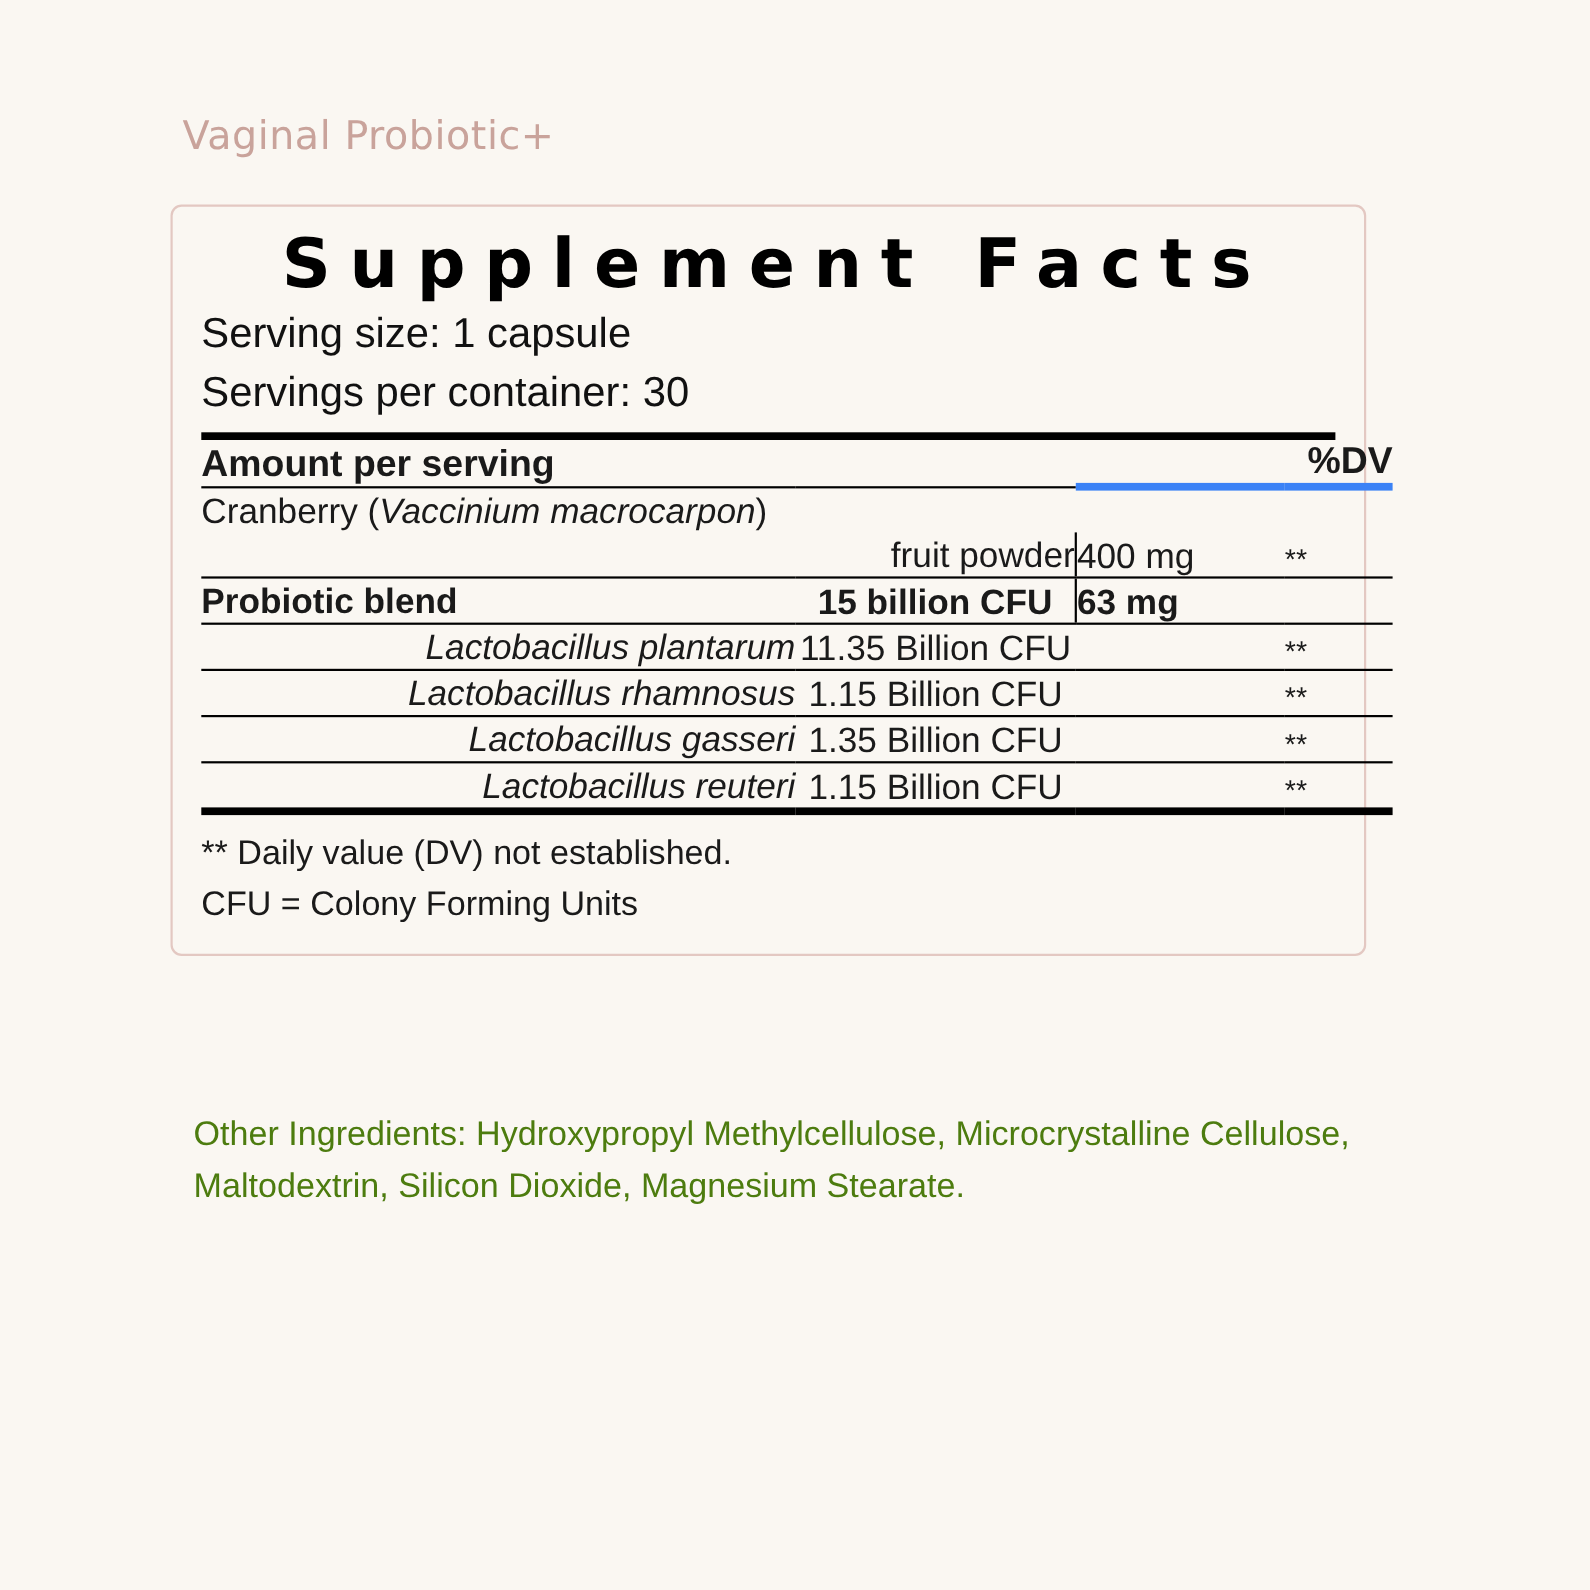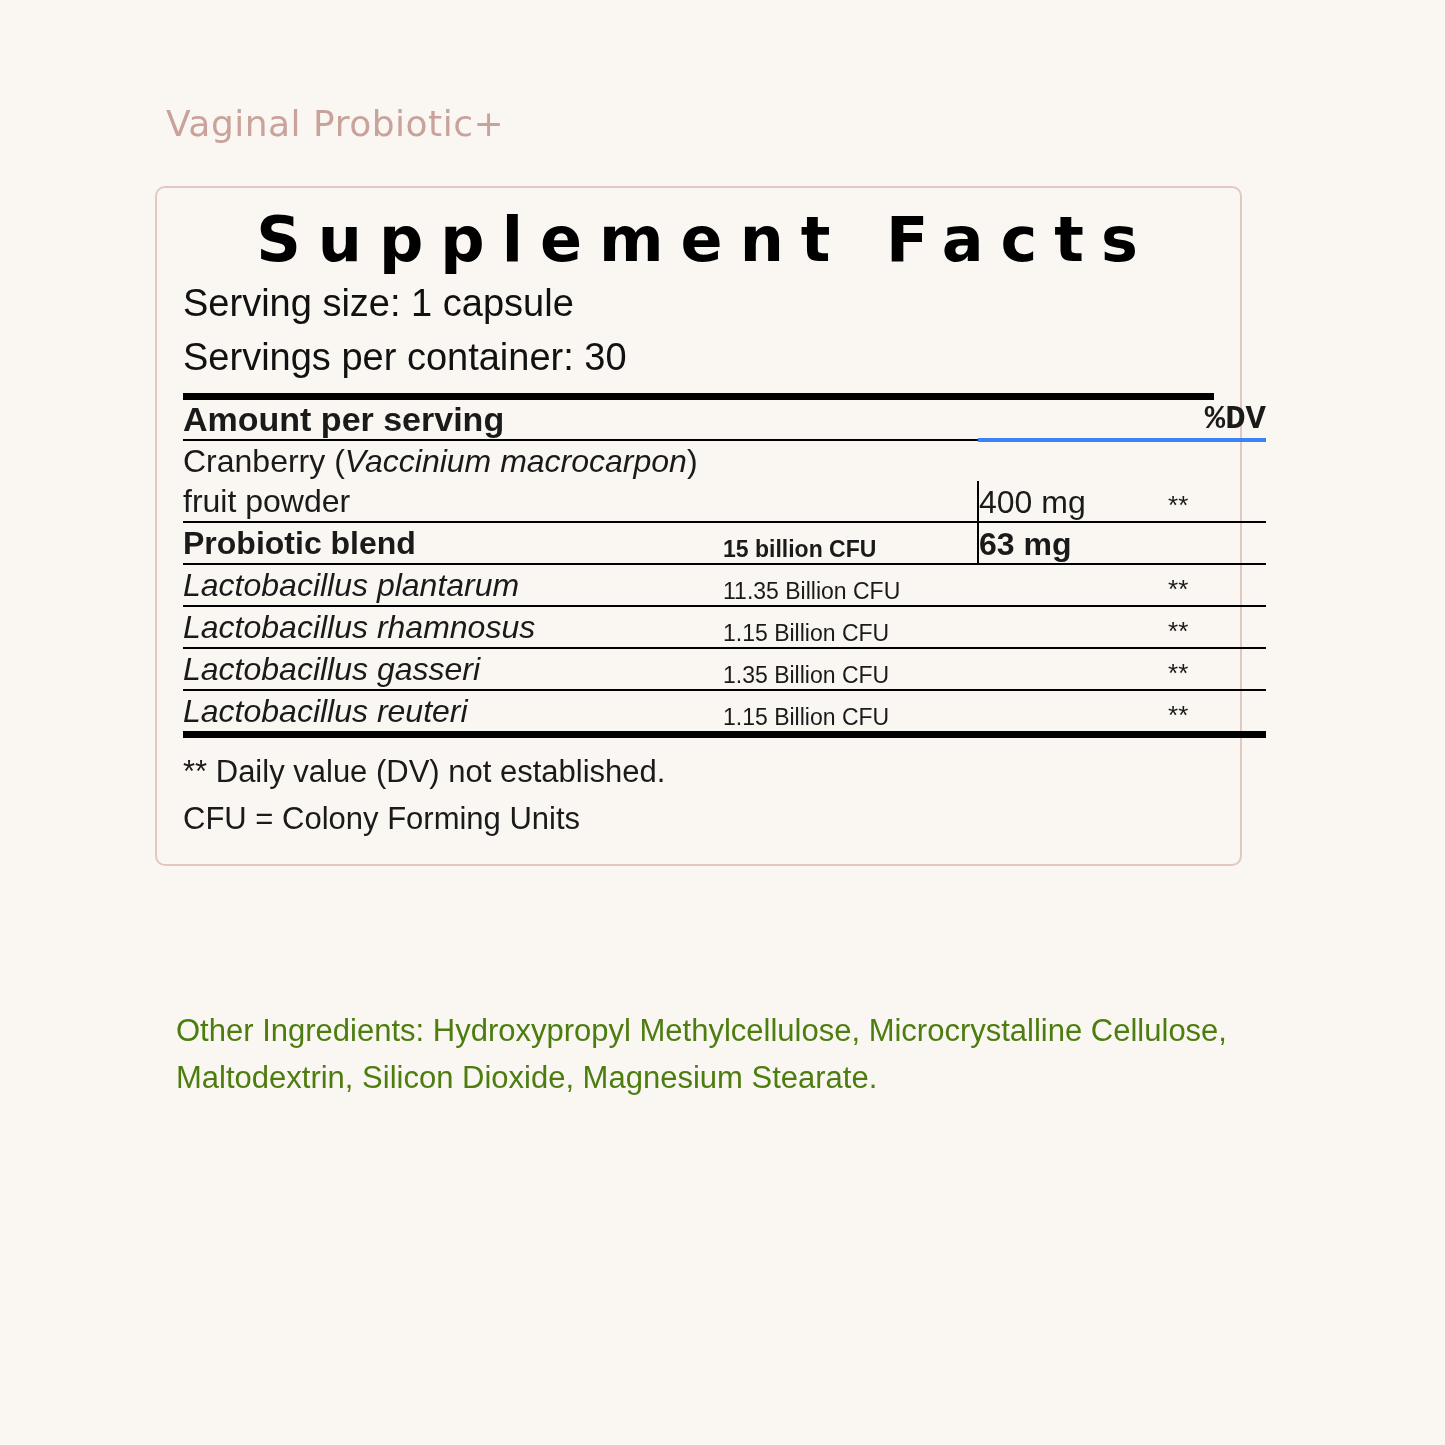--- a/index.html
+++ b/index.html
@@ -100,29 +100,30 @@
 
   .row-name {
     font-size: 32px;
     line-height: 1.25;
     padding: 5px 0 4px 2px;
   }
   .row-name i { font-style: italic; }
 
   .indent {
     padding-left: 22px;
+    text-align: right;
   }
 
   .bold {
     font-weight: bold;
   }
 
   .cell-cfu {
-    font-size: 23px;
-    text-align: left;
+    font-size: 32px;
+    text-align: center;
     padding: 4px 0;
   }
   .cell-amt {
     font-size: 32px;
     text-align: left;
     padding: 4px 0 4px 6px;
   }
   .cell-dv {
     font-size: 26px;
     text-align: left;
@@ -180,21 +181,21 @@
       <colgroup>
         <col class="col-name">
         <col class="col-cfu">
         <col class="col-amt">
         <col class="col-dv">
       </colgroup>
 
       <tbody>
           <tr class="head-row">
         <td class="amt-head" colspan="2" style="border-bottom:2px solid #000;">Amount per serving</td>
-        <td class="dv-head" colspan="2" style="border-bottom:4px solid #3b82f6;font-family:Liberation Mono, monospace;">%DV</td>
+        <td class="dv-head" colspan="2" style="border-bottom:7px solid #3b82f6;">%DV</td>
       </tr>
 
       <tr>
         <td class="row-name" colspan="2">
           <span>Cranberry (</span><i>Vaccinium macrocarpon</i><span>)</span>
         </td>
         <td></td>
         <td></td>
       </tr>
       <tr class="b-bottom-thin">

